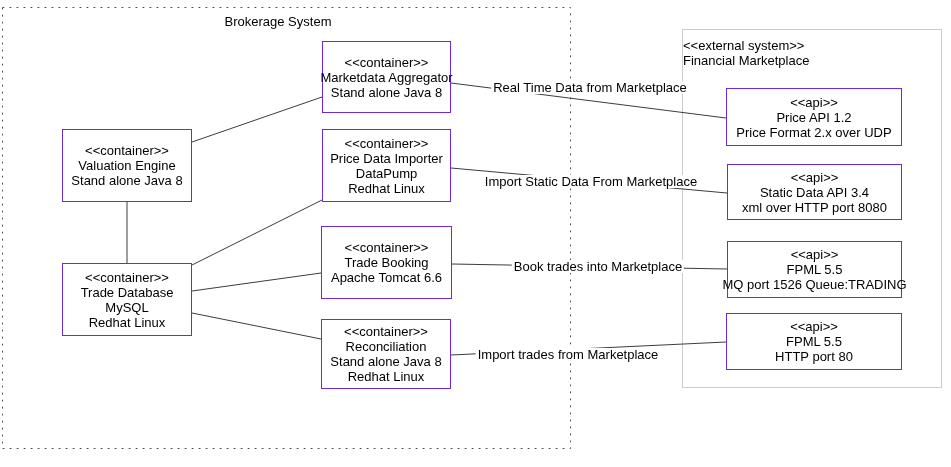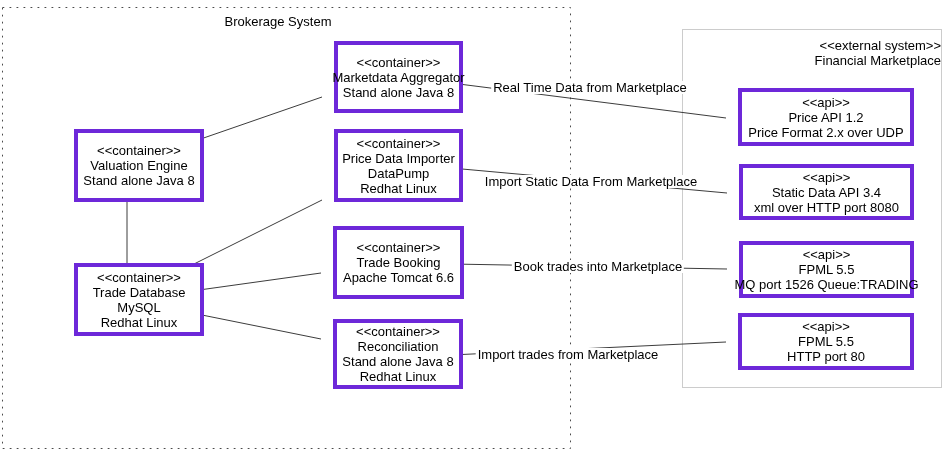--- a/index.html
+++ b/index.html
@@ -5,25 +5,25 @@
   html,body{margin:0;padding:0;background:#ffffff;}
   .stage{
     position:relative;width:951px;height:467px;background:#ffffff;overflow:hidden;
     font-family:"Liberation Sans",sans-serif;font-size:13px;color:#000;
   }
   .edges{position:absolute;left:0;top:0;z-index:2;}
   .frame{
     position:absolute;left:682px;top:29px;width:260px;height:359px;
     box-sizing:border-box;border:1px solid #cccccc;background:#ffffff;z-index:1;
   }
-  .frame-title{padding-top:8px;text-align:right;line-height:15px;}
+  .frame-title{padding-top:8px;text-align:left;line-height:15px;}
   .node{
-    position:absolute;box-sizing:border-box;border:4px solid #6d28d9;background:#ffffff;
+    position:absolute;box-sizing:border-box;border:1px solid #6d28d9;background:#ffffff;
     display:flex;flex-direction:column;justify-content:center;align-items:center;
-    text-align:center;line-height:15px;z-index:3;white-space:nowrap;margin-left:12px;
+    text-align:center;line-height:15px;z-index:3;white-space:nowrap;
   }
   .edge-label{
     position:absolute;transform:translateX(-50%);background:#ffffff;
     white-space:nowrap;line-height:13px;padding:0 2px;z-index:4;
   }
   
   #n-valuation{left:62px;top:129px;width:130px;height:73px;}
   #n-marketdata{left:322px;top:41px;width:129px;height:72px;}
   #n-staticimp{left:322px;top:129px;width:129px;height:73px;}
   #n-tradedb{left:62px;top:263px;width:130px;height:73px;}

